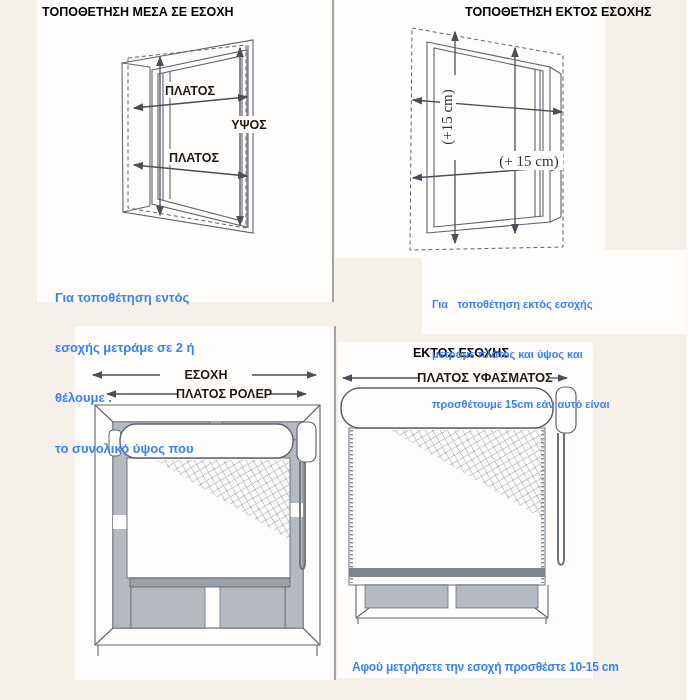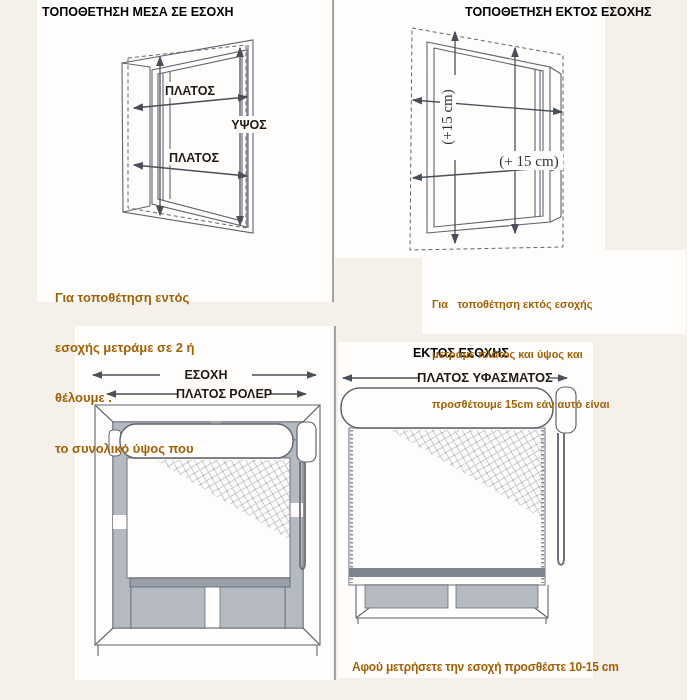--- a/index.html
+++ b/index.html
@@ -13,21 +13,21 @@
   .p-trt{left:422px;top:250px;width:264px;height:84px;}
   .p-bl{left:75px;top:326px;width:258px;height:354px;}
   .p-br{left:338px;top:342px;width:255px;height:336px;}
   .vdiv{width:2px;background:#a3a3a1;}
   .vd-top{left:332px;top:0;height:302px;}
   .vd-bot{left:334px;top:326px;height:354px;}
   .title{font-weight:700;font-size:12.5px;color:#000000;white-space:pre;}
   .t-tl{left:42px;top:5px;}
   .t-tr{left:465px;top:5px;}
   .t-br{left:413px;top:346px;text-align:center;}
-  .caption{font-weight:700;color:#a16207;white-space:pre;}
+  .caption{font-weight:700;color:#3b82f6;white-space:pre;}
   .cap-tl{left:55px;top:256px;font-size:13px;line-height:16.8px;}
   .cap-tr{left:432px;top:262px;font-size:11px;line-height:16.8px;}
   .cap-br{left:352px;top:627px;font-size:12px;letter-spacing:-0.2px;line-height:16.2px;}
   svg{position:absolute;overflow:visible;}
   .sv1{left:80px;top:28px;}
   .sv2{left:395px;top:20px;}
   .sv3{left:85px;top:360px;}
   .sv4{left:338px;top:368px;}
   text.dlab{font-family:"Liberation Sans","DejaVu Sans",sans-serif;font-weight:700;
             font-size:12.5px;fill:#1f1a11;text-anchor:middle;}

